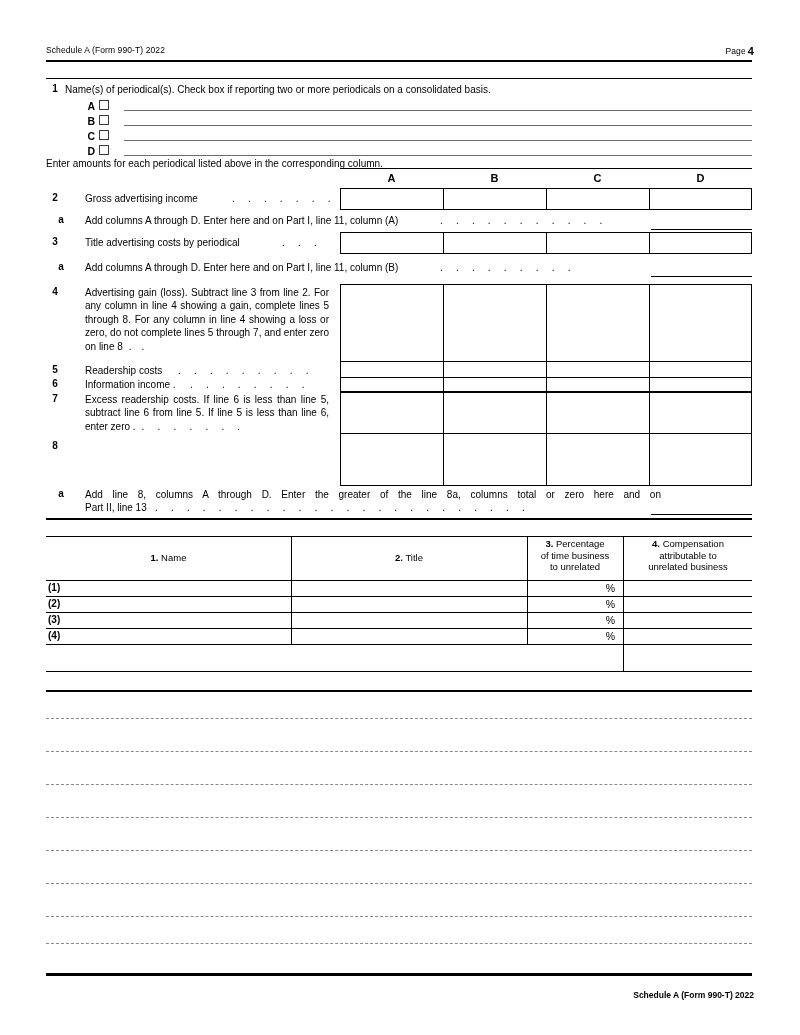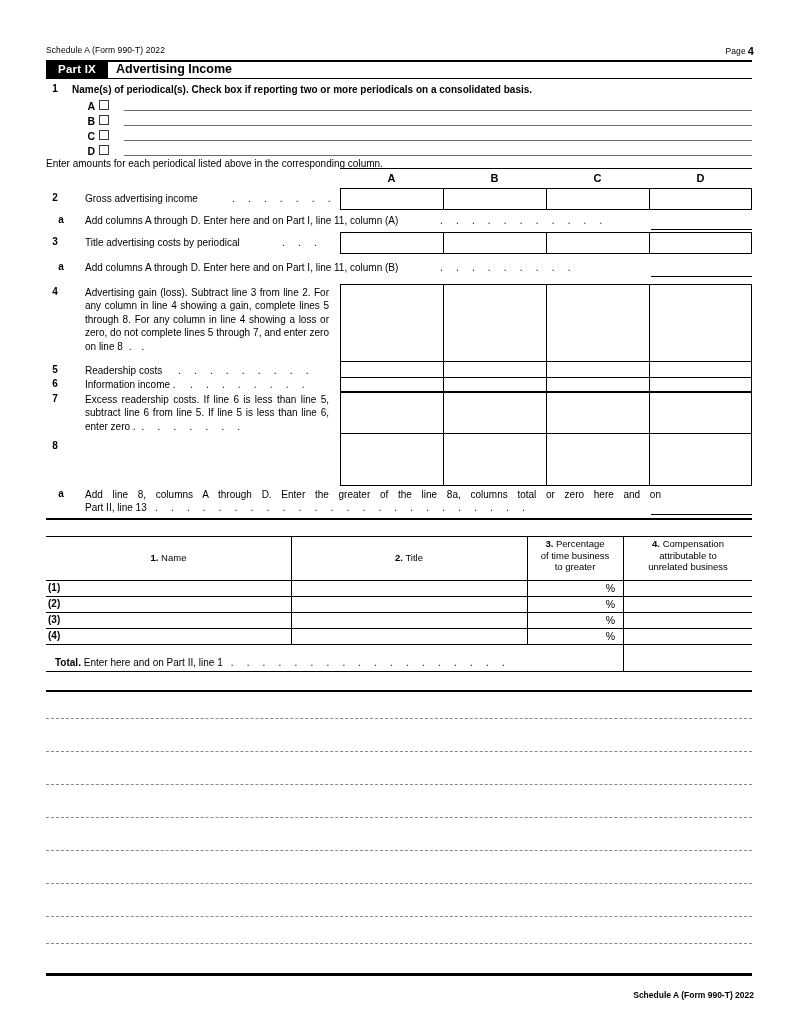--- a/index.html
+++ b/index.html
@@ -179,28 +179,24 @@
 <body>
 
 <div class="page">
 
   <div class="top-meta" id="doc-id">Schedule A (Form 990-T) 2022</div>
   <div class="top-meta" id="page-no">
     <span>Page</span><span class="pg-num">4</span>
   </div>
   <div class="abs rule-med" style="left:46px; top:60px; width:706px;"></div>
 
-  <div class="part-bar" style="top:61px;">
-    <div class="tag">Part IX</div>
-    <div class="title">Advertising Income</div>
-  </div>
   <div class="abs rule-thin" style="left:46px; top:78px; width:706px;"></div>
 
   <div class="lnum" style="left:48px; top:83px;">1</div>
-  <div class="ltext" style="left:72px; top:83px; width:660px;font-weight:bold;">Name(s) of periodical(s). Check box if reporting two or more periodicals on a consolidated basis.</div>
+  <div class="ltext" style="left:65px; top:83px; width:660px;">Name(s) of periodical(s). Check box if reporting two or more periodicals on a consolidated basis.</div>
 
   <div class="cb-letter" style="left:83px; top:100px;">A</div>
   <div class="cb-box" style="left:99px; top:100px;"></div>
   <div class="cb-line" style="left:124px; top:110px; width:628px;"></div>
 
   <div class="cb-letter" style="left:83px; top:115px;">B</div>
   <div class="cb-box" style="left:99px; top:115px;"></div>
   <div class="cb-line" style="left:124px; top:125px; width:628px;"></div>
 
   <div class="cb-letter" style="left:83px; top:130px;">C</div>
@@ -333,21 +329,21 @@
   <div class="ltext" style="left:85px; top:501px;">Part II, line 13</div>
   <div class="ltext dots dots-wide" style="left:155px; top:501px;">. . . . . . . . . . . . . . . . . . . . . . . .</div>
   <div class="abs rule-thin" style="left:651px; top:514px; width:101px;"></div>
   <div class="abs" style="left:651px; top:498px; width:101px; height:16px;"></div>
 
   <div class="abs rule-med" style="left:46px; top:518px; width:706px;"></div>
 
   <div class="abs rule-thin" style="left:46px; top:536px; width:706px;"></div>
   <div class="px-hdr" style="left:46px; top:552px; width:245px;"><b>1.</b><span> Name</span></div>
   <div class="px-hdr" style="left:292px; top:552px; width:234px;"><b>2.</b><span> Title</span></div>
-  <div class="px-hdr" style="left:528px; top:538px; width:94px;"><b>3.</b> <span>Percentage</span><br><span>of time business</span><br><span>to greater</span></div>
+  <div class="px-hdr" style="left:528px; top:538px; width:94px;"><b>3.</b> <span>Percentage</span><br><span>of time business</span><br><span>to unrelated</span></div>
   <div class="px-hdr" style="left:624px; top:538px; width:128px;"><b>4.</b> <span>Compensation</span><br><span>attributable to</span><br><span>unrelated business</span></div>
   <div class="abs rule-thin" style="left:46px; top:580px; width:706px;"></div>
 
   <div class="abs vline" style="left:291px; top:536px; height:109px;"></div>
   <div class="abs vline" style="left:527px; top:536px; height:109px;"></div>
   <div class="abs vline" style="left:623px; top:536px; height:136px;"></div>
 
   <div class="px-rownum" style="left:48px; top:582px;">(1)</div>
   <div class="abs" style="left:70px; top:581px; width:218px; height:15px;"></div>
   <div class="abs" style="left:293px; top:581px; width:232px; height:15px;"></div>
@@ -373,21 +369,20 @@
   <div class="abs rule-thin" style="left:46px; top:628px; width:706px;"></div>
 
   <div class="px-rownum" style="left:48px; top:630px;">(4)</div>
   <div class="abs" style="left:70px; top:629px; width:218px; height:15px;"></div>
   <div class="abs" style="left:293px; top:629px; width:232px; height:15px;"></div>
   <div class="px-pct" style="left:529px; top:630px;">%</div>
   <div class="abs" style="left:529px; top:629px; width:72px; height:15px;"></div>
   <div class="abs" style="left:625px; top:629px; width:126px; height:15px;"></div>
   <div class="abs rule-thin" style="left:46px; top:644px; width:706px;"></div>
 
-  <div class="total-lbl" style="left:55px; top:657px;"><b>Total.</b><span> Enter here and on Part II, line 1</span><span class="dots dots-wide" style="margin-left:8px;">. . . . . . . . . . . . . . . . . .</span></div>
   <div class="abs" style="left:625px; top:652px; width:126px; height:18px;"></div>
   <div class="abs rule-thin" style="left:46px; top:671px; width:706px;"></div>
 
   <div class="abs rule-med" style="left:46px; top:690px; width:706px;"></div>
 
   <div class="dotted-line" style="top:718px;"></div>
   <div class="dotted-line" style="top:751px;"></div>
   <div class="dotted-line" style="top:784px;"></div>
   <div class="dotted-line" style="top:817px;"></div>
   <div class="dotted-line" style="top:850px;"></div>

